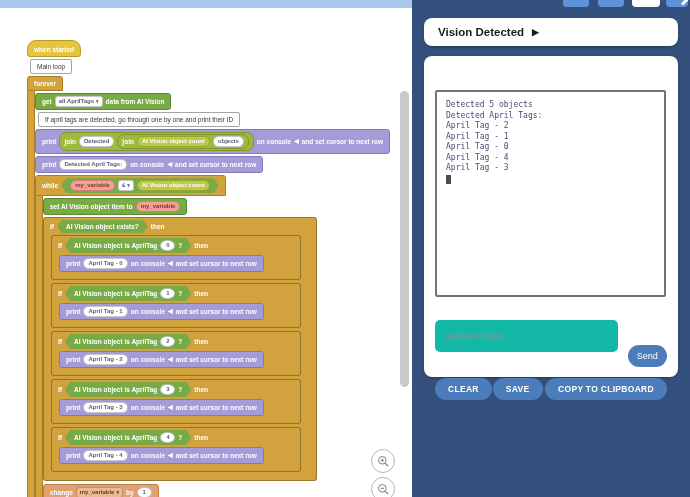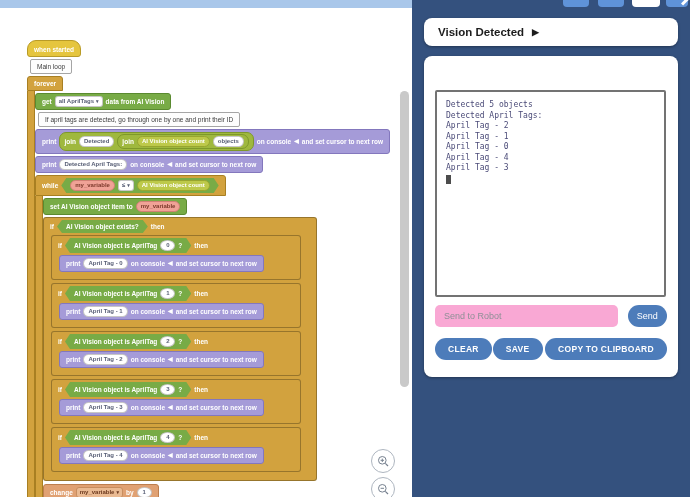--- a/index.html
+++ b/index.html
@@ -65,25 +65,25 @@
   .card-vision{top:18px;height:28px;}
   .card-console{top:56px;height:321px;}
   .card-title{font-size:11.5px;font-weight:700;color:#1c1c1c;display:flex;align-items:center;gap:8px;
               padding:8px 0 0 14px;}
   .card-title .arrow{font-size:9px;}
   .console-box{position:absolute;left:11px;top:34px;width:231px;height:207px;background:#fff;
                border:2px solid #737373;border-radius:2px;padding:8px 0 0 9px;box-sizing:border-box;overflow:hidden;}
   .console-line{font-family:"DejaVu Sans Mono",monospace;font-size:8px;line-height:10.5px;color:#4b4b78;white-space:pre;}
   .console-cursor{width:5px;height:9px;background:#4c4c4c;margin-top:1px;}
   .send-row{position:absolute;left:11px;top:249px;width:232px;display:flex;align-items:center;}
-  .send-input{width:180px;height:22px;background:#f9a8d4;border:none;border-radius:5px;
+  .send-input{width:180px;height:32px;background:#14b8a6;border:none;border-radius:5px;
               font-size:9px;color:#444;padding:0 9px;font-family:"Liberation Sans",sans-serif;outline:none;}
   .send-input::placeholder{color:#8d9096;}
   .pill{background:#4d7cba;color:#fff;border:none;border-radius:11px;height:22px;
-        font-family:"Liberation Sans",sans-serif;font-weight:700;display:flex;align-items:center;justify-content:center;}
+        font-family:"Liberation Sans",sans-serif;font-weight:700;display:flex;align-items:center;justify-content:center;margin-top:40px;}
   .send-btn{width:42px;margin-left:10px;font-size:9px;font-weight:400;}
   .btn-row{position:absolute;left:11px;top:282px;width:232px;display:flex;align-items:center;gap:1px;}
   .action-btn{font-size:8.5px;letter-spacing:.3px;padding:0 13px;}
   .copy-btn{margin-left:auto;}
   .corner-slash{position:absolute;right:-4px;top:-2px;width:14px;height:3px;background:#fff;transform:rotate(-45deg);}
 </style>
 </head>
 <body>
 
 <div class="topbar"></div>

